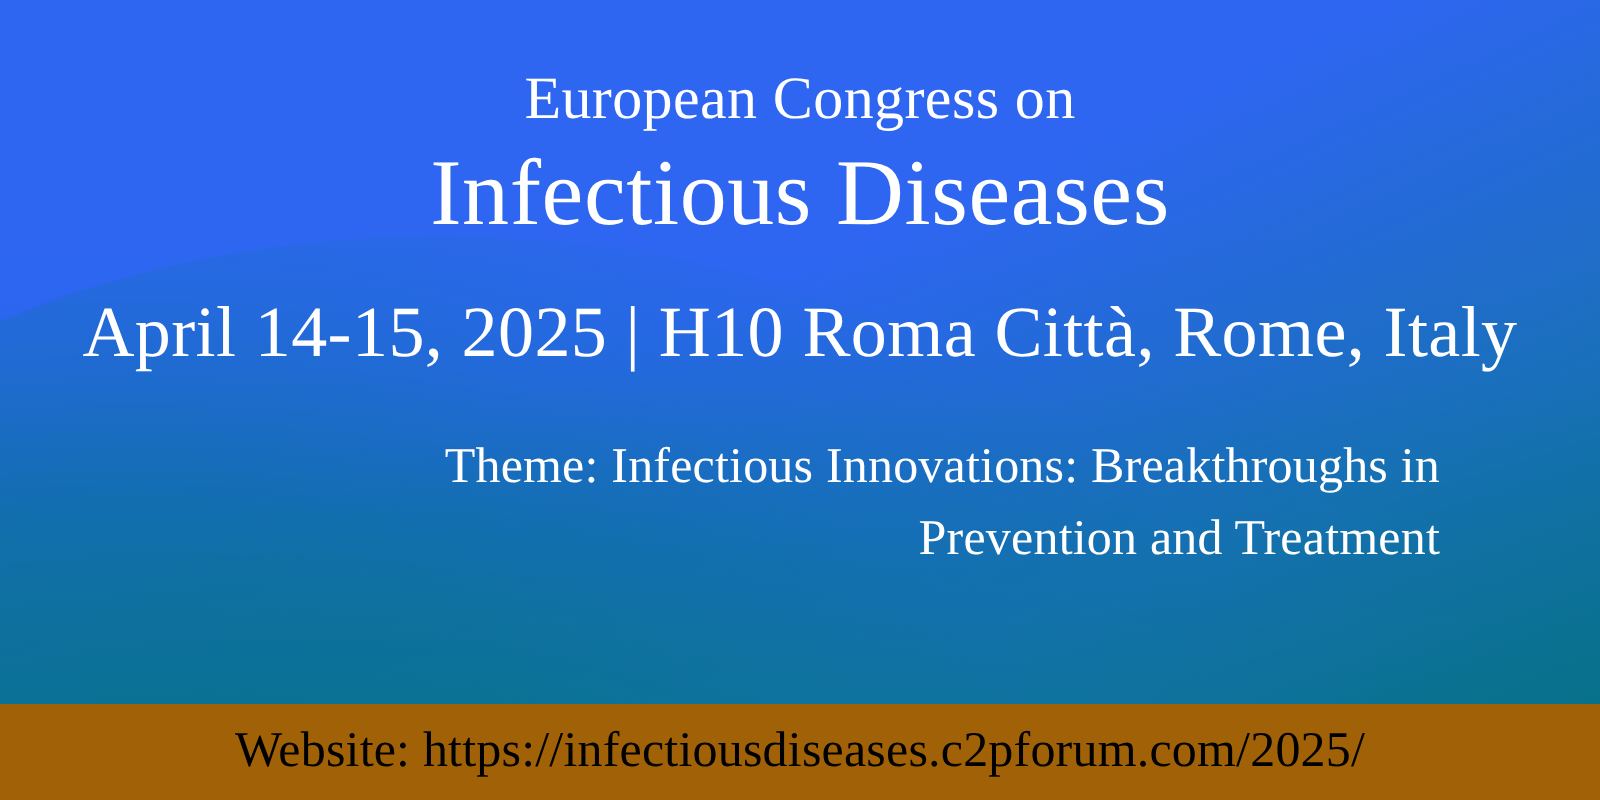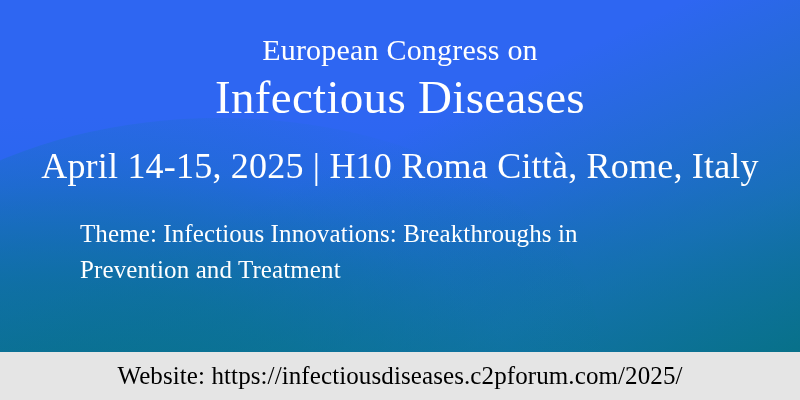--- a/index.html
+++ b/index.html
@@ -90,34 +90,34 @@
     margin-top: 24px;
     letter-spacing: 0.2px;
     white-space: nowrap;
   }
 
   .theme {
     color: #ffffff;
     font-size: 25px;
     line-height: 1.42;
     margin-top: 30px;
-    text-align: left;
+    text-align: right;
     width: 640px;
     white-space: pre-line;
     letter-spacing: 0.1px;
   }
 
   
   .banner-footer {
     position: absolute;
     left: 0;
     top: 352px;
     width: 800px;
     height: 48px;
-    background: #e5e5e5;
+    background: #a16207;
     display: flex;
     align-items: center;
     justify-content: center;
   }
 
   .website {
     color: #000000;
     font-size: 25px;
     line-height: 1.1;
     letter-spacing: 0.1px;

